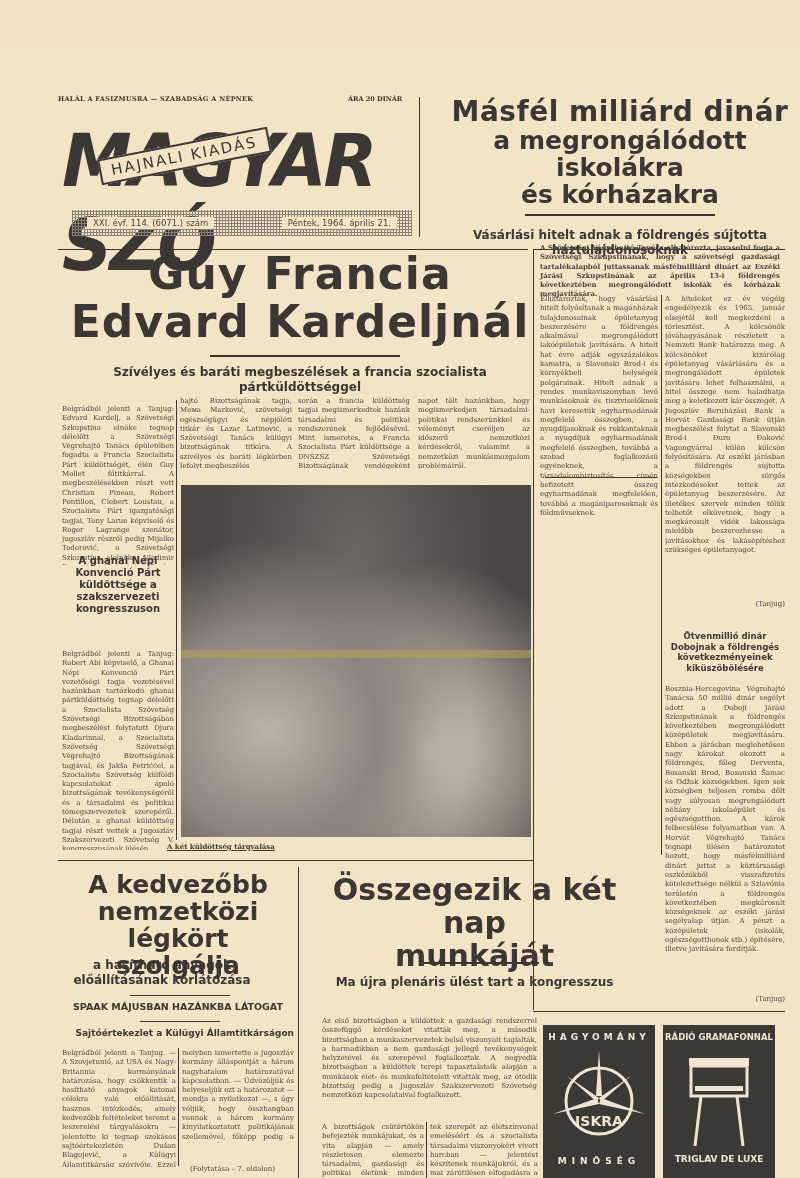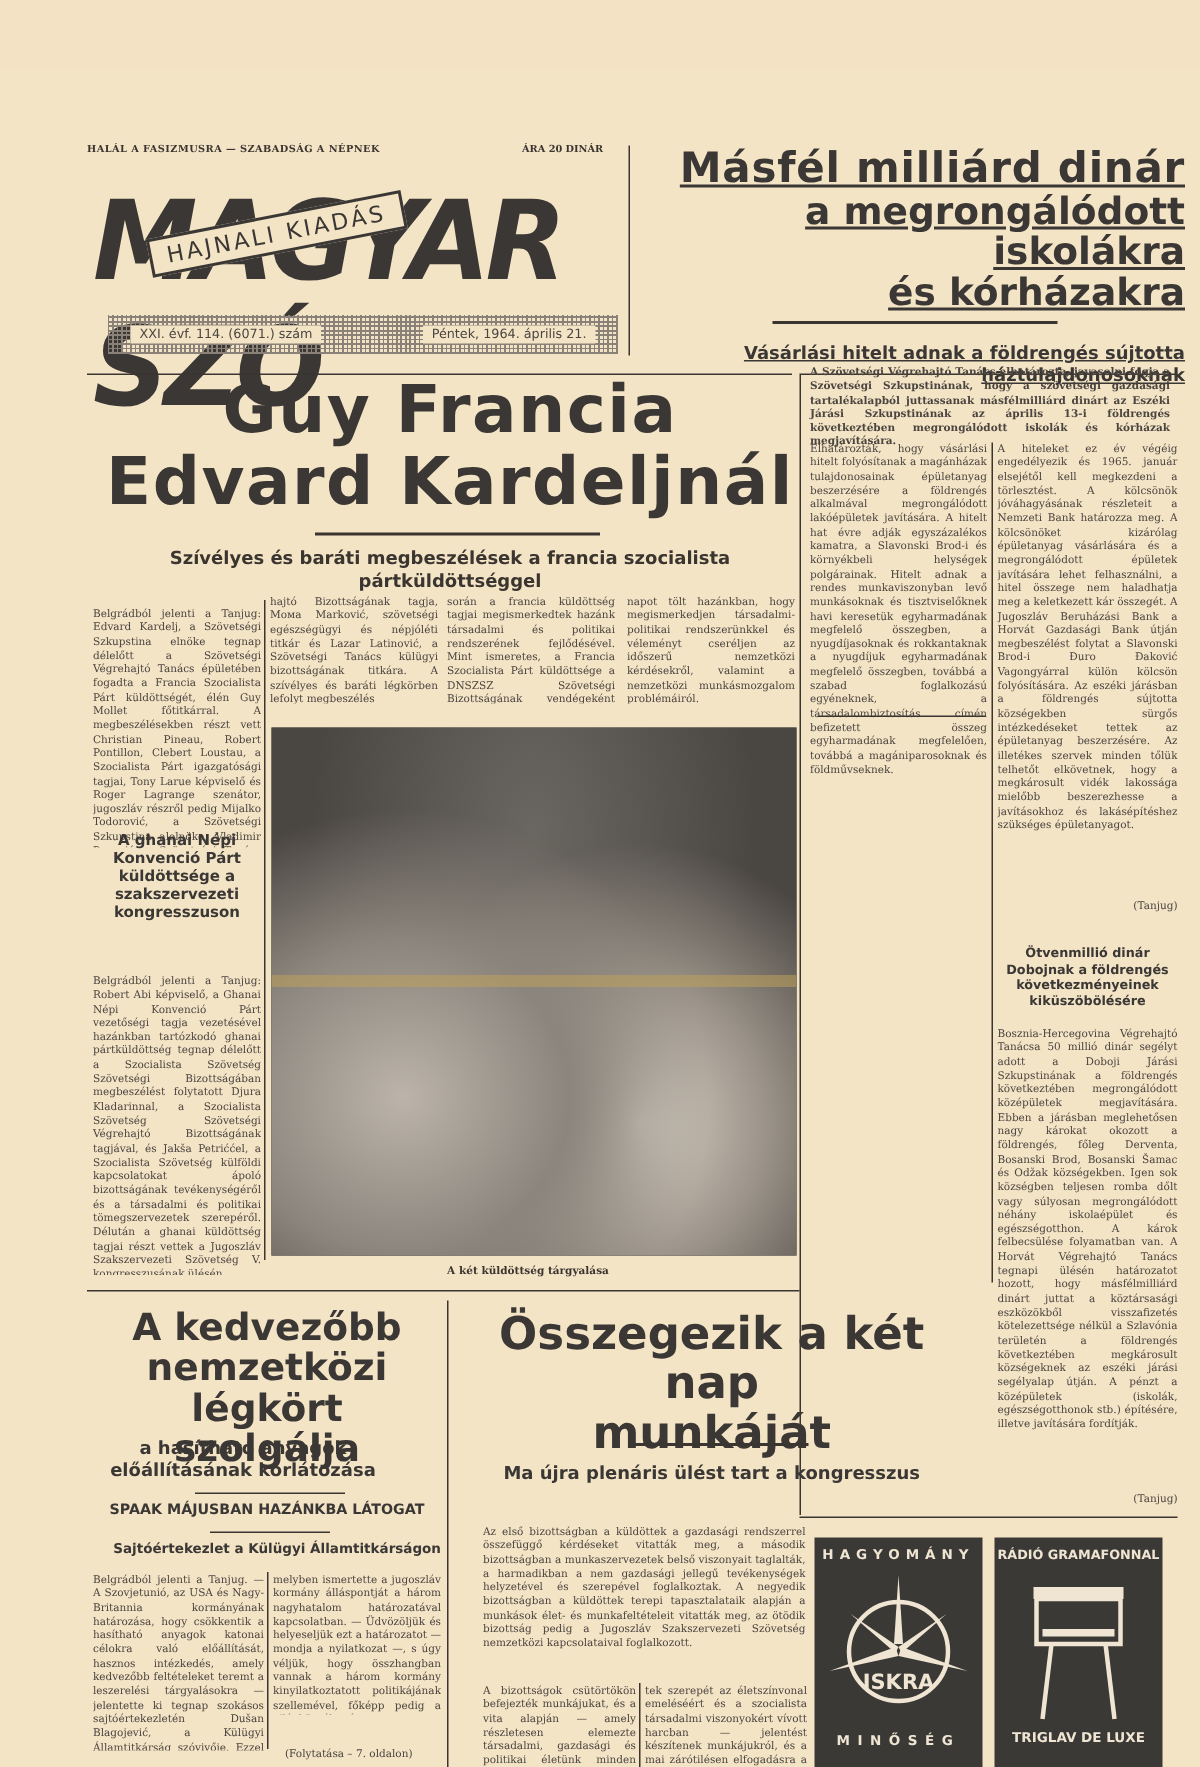--- a/index.html
+++ b/index.html
@@ -8,32 +8,32 @@
   .abs { position: absolute; }
   .motto { left: 58px; top: 50px; font-size: 6.5px; font-weight: bold; letter-spacing: 0.3px; }
   .price { left: 348px; top: 50px; font-size: 6.5px; font-weight: bold; }
   .masthead { left: 62px; top: 78px; width: 355px; height: 80px; }
   .mast-title { font-family: "DejaVu Sans", sans-serif; font-weight: bold; font-style: italic; font-size: 70px; letter-spacing: -3px; color: #3a3735; line-height: 80px; transform: scaleY(1.05); }
   .mast-stamp { position: absolute; left: 36px; top: 20px; transform: rotate(-11deg); border: 2px solid #3a3735; background: #f4e4c6; padding: 2px 10px; font-family: "DejaVu Sans", sans-serif; font-size: 15px; letter-spacing: 2px; color: #3a3735; }
   .issuebar { left: 72px; top: 165px; width: 340px; height: 26px; background-image: repeating-linear-gradient(0deg, #8a8278 0 1px, transparent 1px 3px), repeating-linear-gradient(90deg, #8a8278 0 1px, transparent 1px 3px); display: flex; align-items: center; justify-content: space-between; padding: 0 15px; }
   .issuebar span { background: #f4e4c6; font-family: "DejaVu Sans", sans-serif; font-size: 8.5px; padding: 1px 6px; color: #4a4540; }
   .vrule { background: #3a3530; width: 1px; }
   .hrule { background: #3a3530; height: 2px; }
-  .lead-head { left: 430px; top: 52px; width: 360px; text-align: right; font-family: "DejaVu Sans", sans-serif; font-weight: bold; color: #3a3735; text-decoration: underline; }
+  .lead-head { left: 440px; top: 52px; width: 360px; text-align: center; font-family: "DejaVu Sans", sans-serif; font-weight: bold; color: #3a3735; }
   .lead-head .h1 { font-size: 28px; line-height: 30px; letter-spacing: 0.5px; }
   .lead-head .h2 { font-size: 25px; line-height: 27px; }
   .lead-sub { font-size: 12px; line-height: 15px; margin-top: 12px; }
   .lead-sub-rule { width: 190px; height: 2px; background: #3a3530; margin: 6px auto 0; }
   .text { font-size: 7px; line-height: 9.3px; text-align: justify; color: #4b4540; }
   .text.bold { font-weight: bold; }
   .guy-head { left: 70px; top: 205px; width: 460px; text-align: center; font-family: "DejaVu Sans", sans-serif; font-weight: bold; font-size: 44px; line-height: 48px; color: #3a3735; letter-spacing: 1px; }
   .guy-sub { left: 70px; top: 320px; width: 460px; text-align: center; font-family: "DejaVu Sans", sans-serif; font-weight: bold; font-size: 12px; line-height: 15px; }
   .photo { left: 181px; top: 440px; width: 350px; height: 352px; background: radial-gradient(ellipse at 25% 70%, #bcb4aa 0%, #8c857d 30%, transparent 55%), radial-gradient(ellipse at 70% 75%, #d8d0c4 0%, #9a9288 25%, transparent 50%), radial-gradient(ellipse at 50% 20%, #6a6660 0%, #4a4642 60%), #55504a; overflow: hidden; }
   .photo-band { position: absolute; left: 0; top: 165px; width: 100%; height: 8px; background: rgba(190,160,90,0.55); }
-  .caption { left: 177px; top: 797px; width: 350px; text-align: center; font-size: 7px; font-weight: bold; }
+  .caption { left: 167px; top: 797px; width: 350px; text-align: left; font-size: 7px; font-weight: bold; text-decoration: underline; }
   .sub-head { text-align: center; font-family: "DejaVu Sans", sans-serif; font-weight: bold; color: #3a3735; }
   .ad { background: #3b3936; color: #efe5d2; font-family: "DejaVu Sans", sans-serif; font-weight: bold; text-align: center; }
 </style>
 </head>
 <body>
 
 <div class="page">
 
   <div class="abs motto">HALÁL A FASIZMUSRA — SZABADSÁG A NÉPNEK</div>
   <div class="abs price">ÁRA 20 DINÁR</div>

